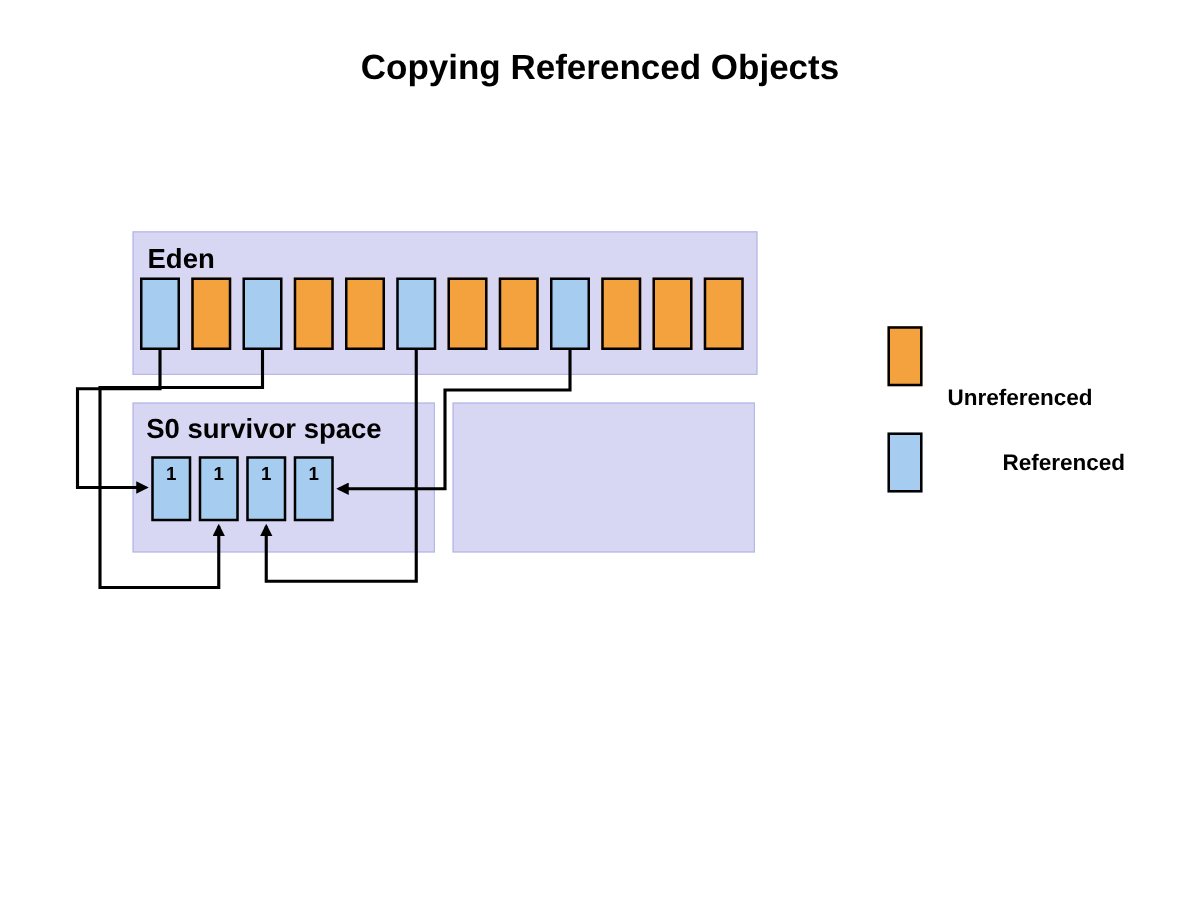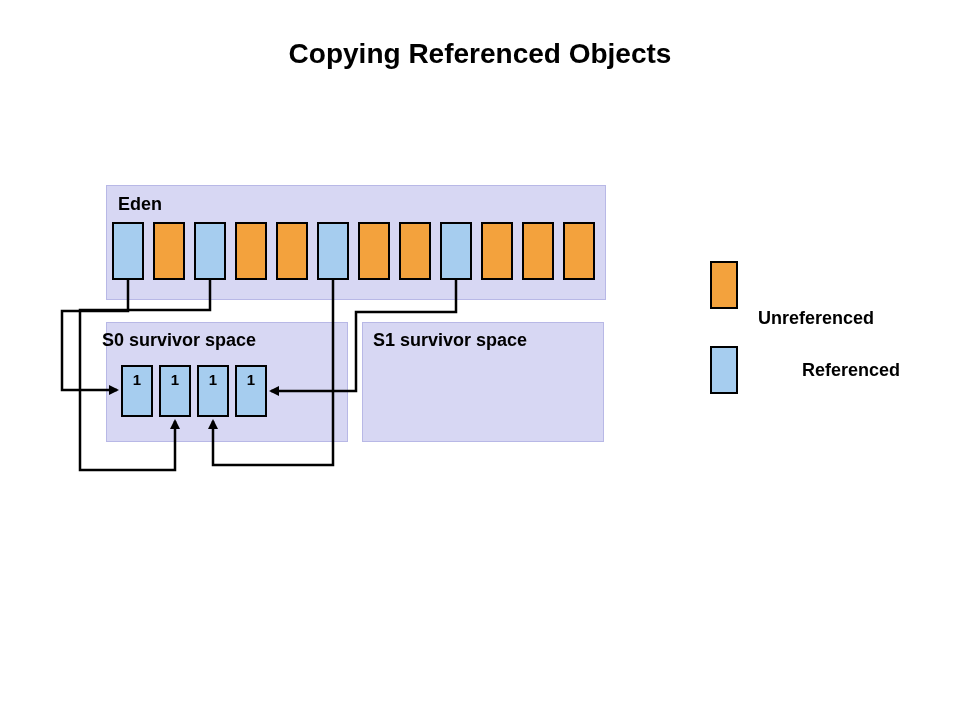--- a/index.html
+++ b/index.html
@@ -28,21 +28,21 @@
 
   
   .region {
     position: absolute;
     background: #d7d7f3;
     border: 1px solid #b8b8e6;
     box-sizing: border-box;
   }
   .region-label {
     position: absolute;
-    font-size: 18px;
+    font-size: 22px;
     font-weight: bold;
   }
 
   
   .obj {
     position: absolute;
     width: 32px;
     height: 58px;
     box-sizing: border-box;
     border: 2px solid #000;
@@ -102,24 +102,23 @@
   <div class="obj orange" style="left:276px; top:222px;"></div>
   <div class="obj blue" style="left:317px; top:222px;"></div>
   <div class="obj orange" style="left:358px; top:222px;"></div>
   <div class="obj orange" style="left:399px; top:222px;"></div>
   <div class="obj blue" style="left:440px; top:222px;"></div>
   <div class="obj orange" style="left:481px; top:222px;"></div>
   <div class="obj orange" style="left:522px; top:222px;"></div>
   <div class="obj orange" style="left:563px; top:222px;"></div>
 
   <div class="region" style="left:106px; top:322px; width:242px; height:120px;"></div>
-  <div class="region-label" style="left:102px; top:330px;">S0 survivor space</div>
+  <div class="region-label" style="left:117px; top:330px;">S0 survivor space</div>
 
   <div class="region" style="left:362px; top:322px; width:242px; height:120px;"></div>
-  <div class="region-label" style="left:373px; top:330px;">S1 survivor space</div>
 
   <div class="s0obj" style="left:121px; top:365px;"><span>1</span></div>
   <div class="s0obj" style="left:159px; top:365px;"><span>1</span></div>
   <div class="s0obj" style="left:197px; top:365px;"><span>1</span></div>
   <div class="s0obj" style="left:235px; top:365px;"><span>1</span></div>
 
   <div class="legend-box orange" style="left:710px; top:261px;"></div>
   <div class="legend-text" style="left:758px; top:276px;margin-top:32px;">Unreferenced</div>
 
   <div class="legend-box blue" style="left:710px; top:346px;"></div>

